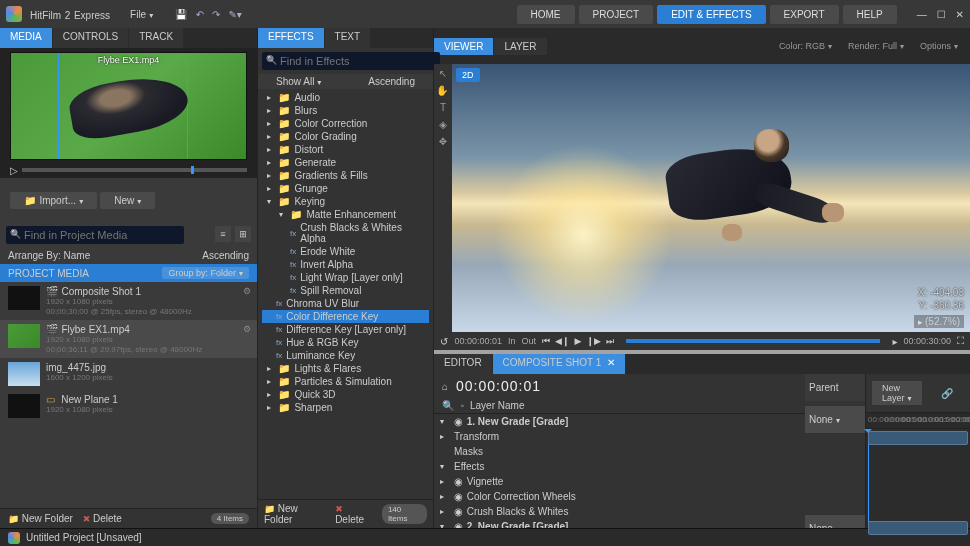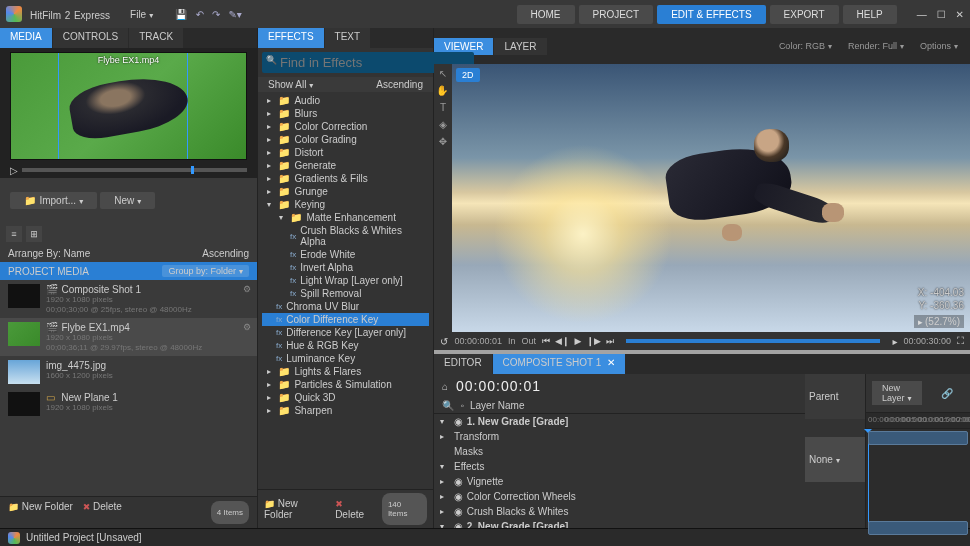--- a/index.html
+++ b/index.html
@@ -33,21 +33,21 @@
 .flying{position:absolute;left:25%;top:25%;width:50%;height:50%;background:radial-gradient(ellipse at 40% 30%,#8a7560 15%,#2a2a30 30%,#1a1a25 70%);border-radius:40% 60% 50% 30%;transform:rotate(-10deg)}
 .marker{position:absolute;width:1px;height:100%;background:#39f}
 .marker.m1{left:20%}.marker.m2{left:75%}
 .pctrl{height:16px;display:flex;align-items:center;padding:0 10px;gap:4px}
 .pctrl .play{cursor:pointer}
 .pctrl .bar{flex:1;height:4px;background:#555;position:relative}
 .pctrl .bar::before{content:"";position:absolute;left:75%;width:3px;height:8px;top:-2px;background:#39f}
 .importrow{padding:14px 10px;display:flex;gap:3px}
 .btn{background:#4a4a4a;padding:3px 14px;border-radius:2px;cursor:pointer;font-size:10px}
 .searchrow{padding:3px 6px;display:flex;gap:4px}
-.search{flex:1;background:#0c4a6e;border:none;padding:3px 18px;color:#999;font-size:13px;border-radius:2px}
+.search{flex:1;background:#0f172a;border:none;padding:3px 18px;color:#999;font-size:11px;border-radius:2px}
 .searchwrap{position:relative;flex:1}
 .searchwrap::before{content:"🔍";position:absolute;left:4px;top:3px;font-size:9px;filter:grayscale(1)}
 .iconbtn{width:16px;height:16px;background:#444;display:flex;align-items:center;justify-content:center;cursor:pointer;font-size:9px}
 .sortrow{padding:3px 8px;display:flex;justify-content:space-between;font-size:9px;color:#888}
 .pmheader{background:#2a7fd4;color:#fff;padding:3px 8px;font-size:10px;display:flex;justify-content:space-between;align-items:center}
 .pmheader .grp{font-size:9px;background:rgba(255,255,255,.15);padding:1px 6px;border-radius:2px}
 .medialist{flex:1;overflow:auto}
 .mitem{display:flex;gap:6px;padding:4px 8px;cursor:pointer;position:relative}
 .mitem.sel{background:#4a4a4a}
 .thumb{width:32px;height:24px;background:#111;flex-shrink:0}
@@ -55,30 +55,30 @@
 .thumb.sky{background:linear-gradient(180deg,#68a5d8,#c8e0f0)}
 .minfo{flex:1;min-width:0}
 .mname{font-size:10px;color:#ddd}
 .mdet{font-size:8px;color:#777;line-height:1.2}
 .mgear{position:absolute;right:6px;top:4px;font-size:9px;color:#888}
 .ficon{margin-right:3px;color:#d4a84a}
 .bottombar{padding:4px 8px;display:flex;gap:10px;border-top:1px solid #222;background:#333}
 .linkbtn{font-size:9px;color:#d4a84a;cursor:pointer}
 .linkbtn.red{color:#c55}
 .effectsearch{padding:4px}
-.effilter{padding:2px 10px;display:flex;gap:6px;font-size:9px;color:#888;background:#3a3a3a}
+.effilter{padding:2px 18px;display:flex;gap:6px;font-size:9px;color:#888;background:#3a3a3a}
 .efftree{flex:1;overflow:auto;padding:2px 4px}
 .tnode{padding:1px 2px;display:flex;align-items:center;gap:4px;cursor:pointer;font-size:10px}
 .tnode.sel{background:#2a7fd4;color:#fff}
 .tnode .arr{width:10px;font-size:8px;text-align:center}
 .tnode .fold{color:#d4a84a}
 .tnode .fx{color:#8ac;font-size:8px}
 .ind1{padding-left:14px}.ind2{padding-left:28px}
 .effbottom{padding:3px 6px;display:flex;gap:10px;border-top:1px solid #222;font-size:9px;align-items:center}
-.tag{margin-left:auto;background:#555;padding:7px 6px;border-radius:8px;font-size:8px}
+.tag{margin-left:auto;background:#555;padding:1px 6px;border-radius:8px;font-size:8px}
 .viewer{flex:1;display:flex;flex-direction:column;min-height:0}
 .vtop{height:36px;background:#2a2a2a;display:flex;align-items:center}
 .vopts{margin-left:auto;display:flex;gap:4px;padding-right:6px}
 .vopt{font-size:9px;color:#999;padding:2px 6px;cursor:pointer}
 .scene{flex:1;display:flex;min-height:0;position:relative;background:#1a1a1a}
 .vtools{width:18px;background:#333;display:flex;flex-direction:column;align-items:center;gap:6px;padding-top:4px}
 .vtools span{font-size:10px;cursor:pointer;color:#999}
 .canvas{flex:1;position:relative;overflow:hidden;background:linear-gradient(180deg,#3a5575 0%,#7a95a8 35%,#d8c8a0 48%,#f5e5b8 52%,#c8b890 60%,#98a8b8 75%,#c8d8e8 100%)}
 .sun{position:absolute;left:8%;top:30%;width:180px;height:180px;background:radial-gradient(circle,rgba(255,245,200,.95) 0%,rgba(255,230,150,.6) 30%,transparent 70%)}
 .person{position:absolute;left:32%;top:20%;width:48%;height:55%}
@@ -108,21 +108,21 @@
 .tlright{flex:1;display:flex;flex-direction:column;min-width:0}
 .tlrhead{padding:4px 6px;display:flex;gap:20px;align-items:center;border-bottom:1px solid #222}
 .nlbtn{background:#4a4a4a;padding:2px 10px;font-size:9px;cursor:pointer}
 .ghost{color:#666;font-size:9px}
 .ruler{height:16px;background:#2a2a2a;position:relative;border-bottom:1px solid #222}
 .ruler span{position:absolute;font-size:8px;color:#777;top:2px}
 .playhead{position:absolute;top:0;bottom:0;width:1px;background:#39f}
 .playhead::before{content:"";position:absolute;top:0;left:-4px;border:4px solid transparent;border-top-color:#39f}
 .tracks{flex:1;background:#2c2c2c;position:relative}
 .parentcol{width:60px;display:flex;flex-direction:column;font-size:9px}
-.parentcol div{padding:17px 4px;background:#3a3a3a;margin-bottom:18px}
+.parentcol div{padding:8px 4px;background:#3a3a3a;margin-bottom:5px}
 .statusbar{height:18px;background:#2a2a2a;display:flex;align-items:center;padding:0 8px;gap:6px;border-top:1px solid #111}
 .statusbar .logo{width:12px;height:12px}
 .tlsection{display:flex}
 .tltreecol{flex:1}
 .clip{position:absolute;height:14px;background:#3a5a7a;border:1px solid #5a7a9a;border-radius:2px}
 </style>
 </head>
 <body>
 
 <div class="titlebar">
@@ -169,20 +169,21 @@
       <div class="pctrl">
         <span class="play">▷</span>
         <div class="bar"></div>
       </div>
     </div>
     <div class="importrow">
       <div class="btn caret"><span class="ficon">📁</span><span>Import...</span></div>
       <div class="btn caret">New</div>
     </div>
     <div class="searchrow">
+      <div class="searchwrap"><input class="search" placeholder="Find in Project Media" style=""></div>
       <div class="iconbtn">≡</div>
       <div class="iconbtn">⊞</div>
     </div>
     <div class="sortrow">
       <span>Arrange By: Name</span>
       <span>Ascending</span>
     </div>
     <div class="pmheader">
       <span>PROJECT MEDIA</span>
       <span class="grp caret">Group by: Folder</span>

